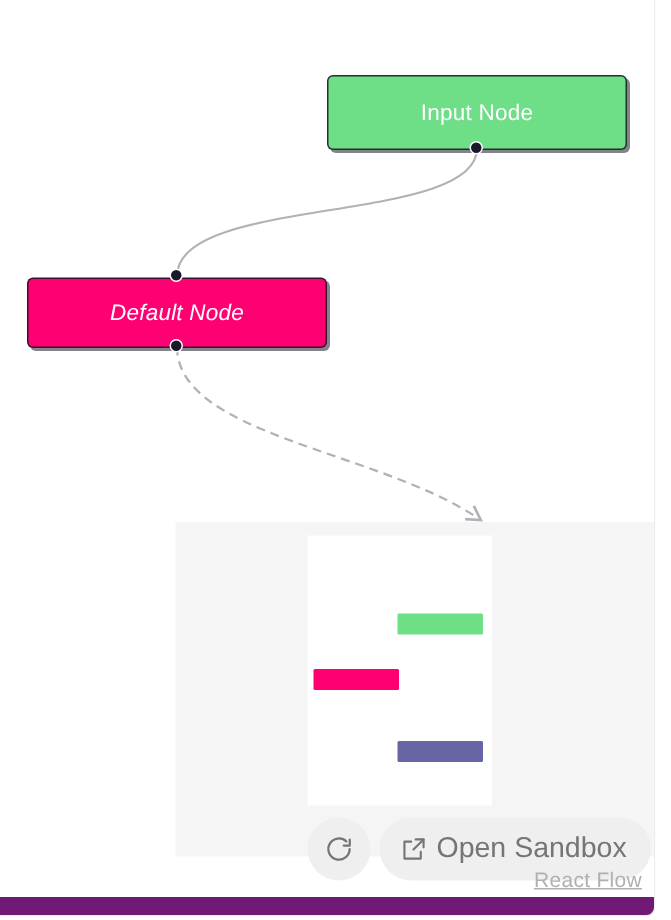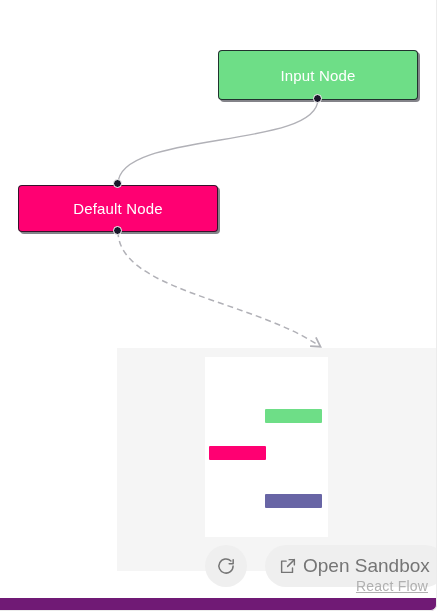--- a/index.html
+++ b/index.html
@@ -72,20 +72,21 @@
     height: 50px;
     background: #6ede87;
   }
 
   #node-default {
     left: 18px;
     top: 185px;
     width: 200px;
     height: 47px;
     background: #ff0072;
+    font-style: italic;
   }
 
   
   .handle {
     position: absolute;
     width: 9px;
     height: 9px;
     border-radius: 50%;
     background: #1a192b;
     border: 1px solid #ffffff;
@@ -133,21 +134,21 @@
     box-sizing: border-box;
     box-shadow: 2px 2px 0 0 rgba(30,30,40,0.5);
   }
 
   
   #sandbox-bar {
     position: absolute;
     left: 205px;
     top: 545px;
     display: flex;
-    gap: 18px;
+    gap: 6px;
   }
   #refresh-button {
     width: 42px;
     height: 42px;
     border-radius: 50%;
     background: #efefef;
     display: flex;
     align-items: center;
     justify-content: center;
     cursor: pointer;

